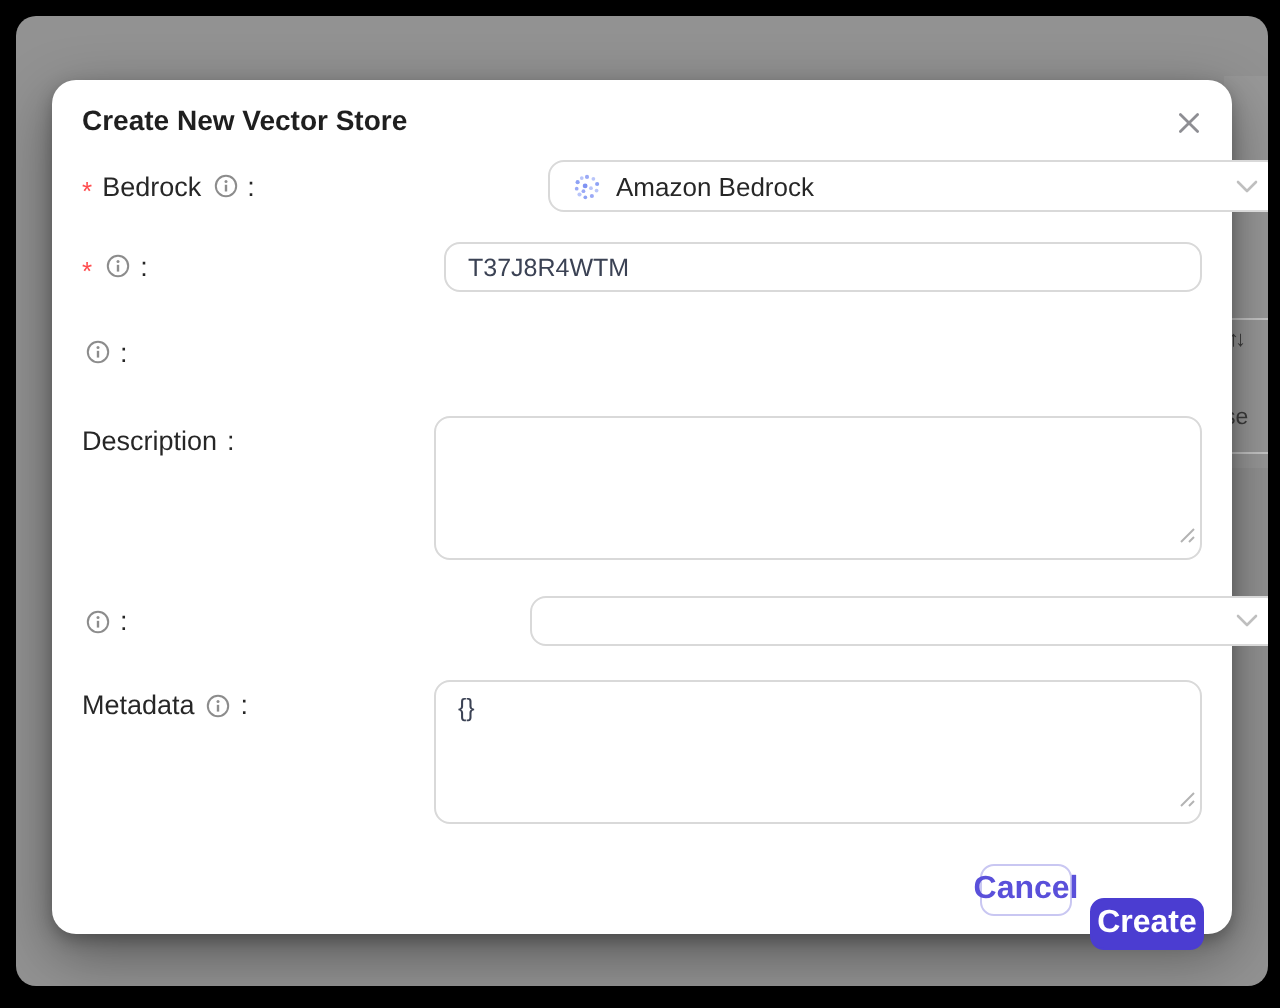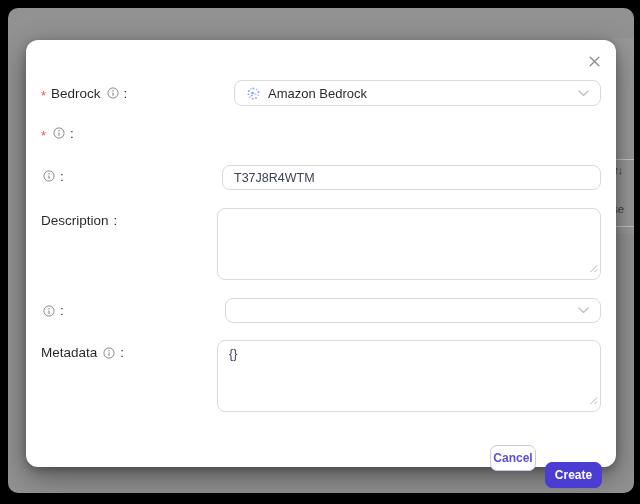--- a/index.html
+++ b/index.html
@@ -44,44 +44,44 @@
     font-size: 13.5px; color: rgba(0,0,0,0.85); white-space: nowrap;
   }
   .req { color: #ff4d4f; font-size: 13px; margin-right: 1px; line-height: 1; padding-top: 4px; }
   .info { display: inline-flex; align-items: center; margin-left: 2px; cursor: help; }
   .colon { margin-left: 1px; }
 
   .control { position: absolute; border: 1px solid #d9d9d9; border-radius: 8px; background: #fff; }
 
   .select {
     display: flex; align-items: center; gap: 7px; padding: 4px 11px;
-    cursor: pointer; font-size: 13px; color: rgba(0,0,0,0.85);
+    cursor: pointer; font-size: 13px; color: rgba(0,0,0,0.85); margin-left: 40px;
   }
   .select-value { flex: 1; overflow: hidden; white-space: nowrap; }
   .chevron { display: inline-flex; margin-left: auto; }
   .bedrock-icon { display: inline-flex; }
 
   .text-input {
     position: absolute; border: 1px solid #d9d9d9; border-radius: 8px;
     font-family: "Liberation Sans", sans-serif; font-size: 12.5px; color: #3b4254;
-    padding: 0 11px; outline: none; background: #fff; margin-top: 44px;
+    padding: 0 11px; outline: none; background: #fff;
   }
 
   .textarea-wrap { position: absolute; }
   .textarea-wrap textarea {
     width: 100%; height: 100%; resize: none; outline: none;
     border: 1px solid #d9d9d9; border-radius: 8px; background: #fff;
     font-family: "Liberation Sans", sans-serif; font-size: 12.5px; color: #3b4254;
     padding: 6px 11px;
   }
   .resize-handle { position: absolute; right: 3px; bottom: 3px; pointer-events: none; }
 
   .btn {
-    position: absolute; top: 405px; height: 26px; border-radius: 7px;
-    font-family: "Liberation Sans", sans-serif; font-size: 12px; font-weight: 600;
+    position: absolute; top: 392px; height: 26px; border-radius: 7px;
+    font-family: "Liberation Sans", sans-serif; font-size: 16px; font-weight: 600;
     display: flex; align-items: center; justify-content: center; cursor: pointer;
   }
   .btn-cancel {
     left: 464px; width: 46px;
     background: #fff; border: 1px solid #c9c7f2; color: #5a50da;
   }
   .btn-create {
     left: 519px; width: 57px;
     background: #4b3dd1; border: 1px solid #4b3dd1; color: #ffffff; margin-top: 17px;
   }
@@ -94,20 +94,21 @@
   <div class="app-window">
 
     <div class="bg-table-band"></div>
     <div class="bg-line bg-line-1"></div>
     <div class="bg-sort">↑↓</div>
     <div class="bg-partial-text">se</div>
     <div class="bg-line bg-line-2"></div>
 
     <div class="modal">
 
+      <div class="modal-title">Create New Vector Store</div>
 
       <div class="close-btn">
         <svg width="13" height="13" viewBox="0 0 13 13">
           <line x1="2.2" y1="2.2" x2="10.8" y2="10.8" stroke="#8e8e93" stroke-width="1.4" stroke-linecap="round"></line>
           <line x1="10.8" y1="2.2" x2="2.2" y2="10.8" stroke="#8e8e93" stroke-width="1.4" stroke-linecap="round"></line>
         </svg>
       </div>
 
       <div class="row-label" style="top:40px">
         <span class="req">*</span>

